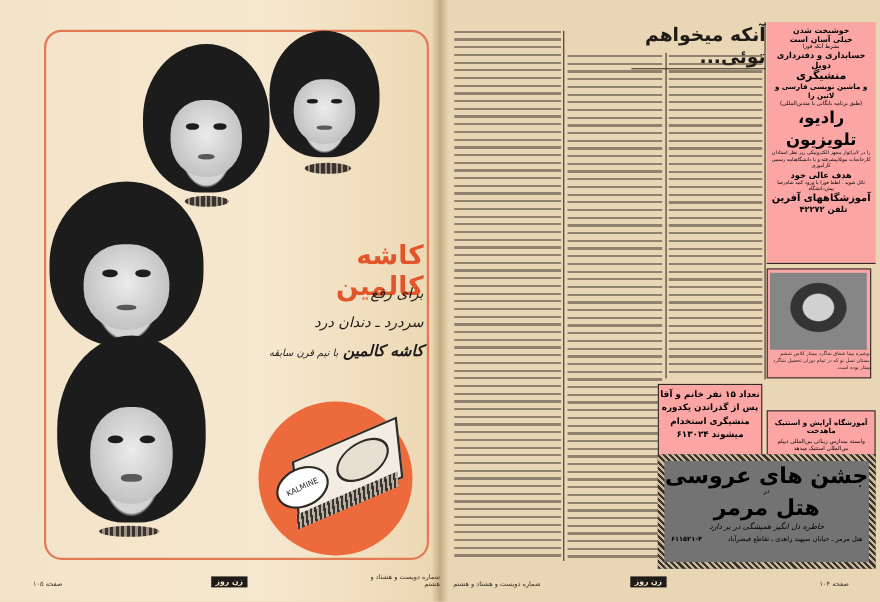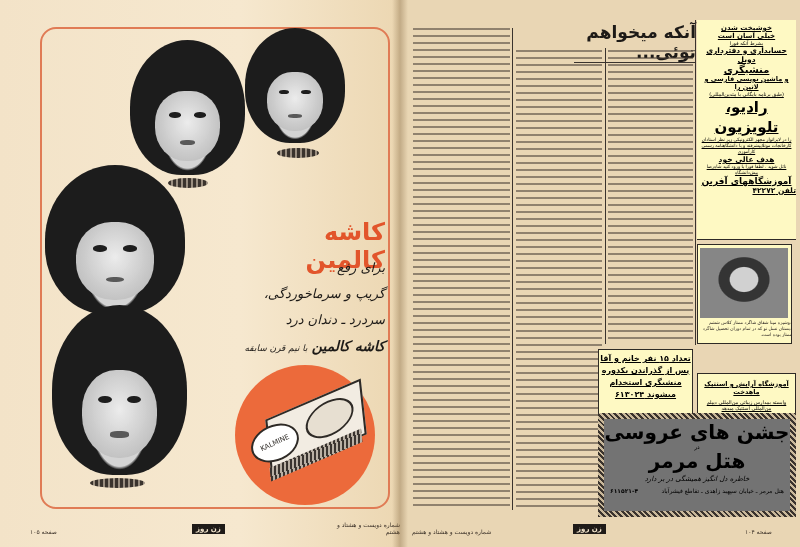--- a/index.html
+++ b/index.html
@@ -29,21 +29,21 @@
   .tablet{position:absolute;left:250px;top:425px;width:46px;height:32px;border-radius:50%;background:#fff;border:2px solid #2e2a26;font-size:7px;text-align:center;line-height:32px;color:#2e2a26;transform:rotate(-25deg);}
 
   
   .footer{position:absolute;bottom:12px;font-size:6px;color:#3a3027;direction:rtl;}
   .logo-box{position:absolute;bottom:13px;background:#1f1b18;color:#f6e8cf;font-size:7px;padding:1px 4px;font-weight:bold;letter-spacing:1px;}
 
   
   .article-title{position:absolute;left:574px;top:22px;width:122px;text-align:right;direction:rtl;font-weight:bold;font-size:17px;color:#1d1a17;border-bottom:1px solid #3a332d;}
   .col{position:absolute;direction:rtl;text-align:justify;font-size:4.6px;line-height:7.3px;color:#2a2420;overflow:hidden;}
   .rule{position:absolute;background:#3a332d;}
-  .boxed{position:absolute;border:1.5px solid #2e2a26;background:#fef9c3;direction:rtl;text-align:center;box-sizing:border-box;text-decoration:underline;}
+  .boxed{position:absolute;border:1.5px solid #2e2a26;background:#fca5a5;direction:rtl;text-align:center;box-sizing:border-box;}
   .sidebar-ad .t1{font-size:7px;font-weight:bold;margin-top:4px;}
   .sidebar-ad .t2{font-size:5px;}
   .sidebar-ad .t3{font-size:7.5px;font-weight:bold;}
   .sidebar-ad .big{font-size:15px;font-weight:bold;line-height:20px;}
   .sidebar-ad .small{font-size:4.5px;line-height:6px;padding:0 3px;}
   .photo{position:absolute;left:700px;top:248px;width:88px;height:70px;background:radial-gradient(ellipse at 50% 45%,#d8d0c4 0 22%,#3a332d 24% 40%,#8d857a 42% 100%);filter:grayscale(1);}
   .caption{position:absolute;left:697px;top:320px;width:95px;font-size:4.5px;line-height:6px;direction:rtl;text-align:right;color:#2a2420;}
   .wedding{position:absolute;left:598px;top:413px;width:198px;height:104px;box-sizing:border-box;border:6px solid transparent;border-image:repeating-linear-gradient(45deg,#3a332d 0 2px,#c9b89a 2px 4px) 6;background:#737373;direction:rtl;text-align:center;}
   .wedding .w1{font-size:20px;font-weight:bold;line-height:22px;margin-top:2px;}
   .wedding .w2{font-size:6px;line-height:7px;}
@@ -96,21 +96,20 @@
           <div class="eye l"></div>
           <div class="eye r"></div>
           <div class="mouth"></div>
         </div>
     </div>
     <div class="necklace" style="left:90px;top:478px;width:55px;"></div>
 
     <div class="ad-title">کاشه کالمین</div>
     <div class="ad-lines">
       <div>برای رفع</div>
-      <div>گریپ و سرماخوردگی،</div>
       <div>سردرد ـ دندان درد</div>
       <div class="bold">
         <span style="font-size:14px;">کاشه کالمین</span>
         <span style="font-weight:normal;font-size:9px;">با نیم قرن سابقه</span>
       </div>
     </div>
 
     <div class="product-circle"></div>
     <div class="box">
         <div class="seal"></div>
@@ -143,21 +142,21 @@
     <div class="t3">حسابداری و دفترداری دوبل</div>
     <div class="t3" style="font-size:10px;">منشیگری</div>
     <div class="t3" style="font-size:6.5px;">و ماشین نویسی فارسی و لاتین را</div>
     <div class="t2">(طبق برنامه بایگانی با متدین‌المللی)</div>
     <div class="big">رادیو،</div>
     <div class="big">تلویزیون</div>
     <div class="small">را در لابراتوار مجهز الکترونیکی زیر نظر استادان کارخانجات موتلاپیشرفته و با دانشگاهنامه رسمی کارآموزی</div>
     <div class="t3">هدف عالی خود</div>
     <div class="small">نائل شوید . لطفا فورا با ورود کنید شاه‌رضا پیش‌دانشگاه</div>
     <div class="t3" style="font-size:9px;">آموزشگاههای آفرین</div>
-    <div class="t3" style="text-align:right;padding-left:4px;">تلفن ۴۲۲۷۲</div>
+    <div class="t3" style="text-align:center;padding-left:4px;">تلفن ۴۲۲۷۲</div>
   </div>
 
   <div class="boxed" style="left:697px;top:244px;width:95px;height:100px;"></div>
   <div class="photo"></div>
   <div class="caption">دوشیزه مینا شقاق شاگرد ممتاز کلاس ششم دبستان نسل نو که در تمام دوران تحصیل شاگرد ممتاز بوده است.</div>
 
   <div class="boxed jobs">
     <div style="margin-top:3px;">تعداد ۱۵ نفر خانم و آقا</div>
     <div>پس از گذراندن یکدوره</div>
     <div>منشیگری استخدام</div>

